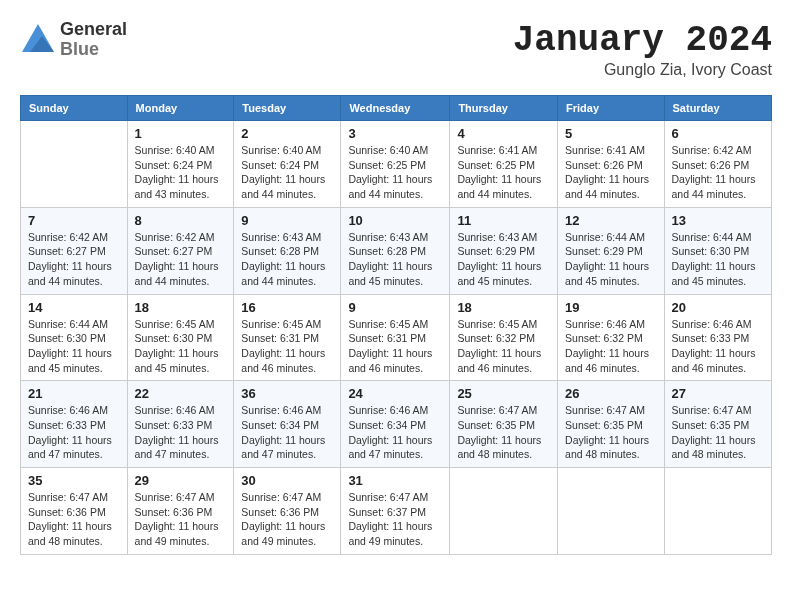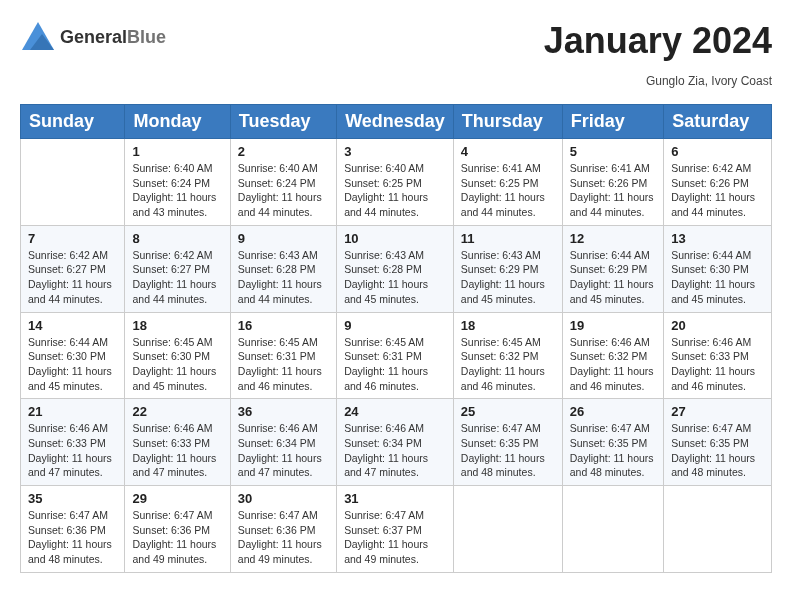--- a/index.html
+++ b/index.html
@@ -15,21 +15,21 @@
       justify-content: space-between;
       align-items: flex-start;
       margin-bottom: 16px;
     }
     .logo {
       display: flex;
       align-items: center;
     }
     .logo-text {
       display: flex;
-      flex-direction: row;
+      flex-direction: column;
       line-height: 1.1;
     }
     .logo-general {
       font-size: 18px;
       font-weight: bold;
       color: #333;
     }
     .logo-blue {
       font-size: 18px;
       font-weight: bold;
@@ -40,37 +40,37 @@
       height: 36px;
       margin-right: 4px;
     }
     .title-block {
       text-align: right;
     }
     .month-title {
       font-size: 36px;
       font-weight: bold;
       color: #222;
+      font-family: Liberation Mono, monospace;
     }
     .location {
-      font-size: 12px;
+      font-size: 16px;
       color: #444;
-      margin-top: 12px;
     }
     .calendar-table {
       width: 100%;
       border-collapse: collapse;
       font-size: 11px;
     }
     .calendar-table thead th {
       background-color: #3a7abf;
       color: #fff;
       padding: 6px 8px;
       text-align: left;
-      font-size: 18px;
+      font-size: 11px;
       font-weight: bold;
       border: 1px solid #2e6aa8;
     }
     .calendar-table tbody td {
       border: 1px solid #ccc;
       padding: 5px 7px;
       vertical-align: top;
       width: 113px;
       min-height: 80px;
       background: #fff;

